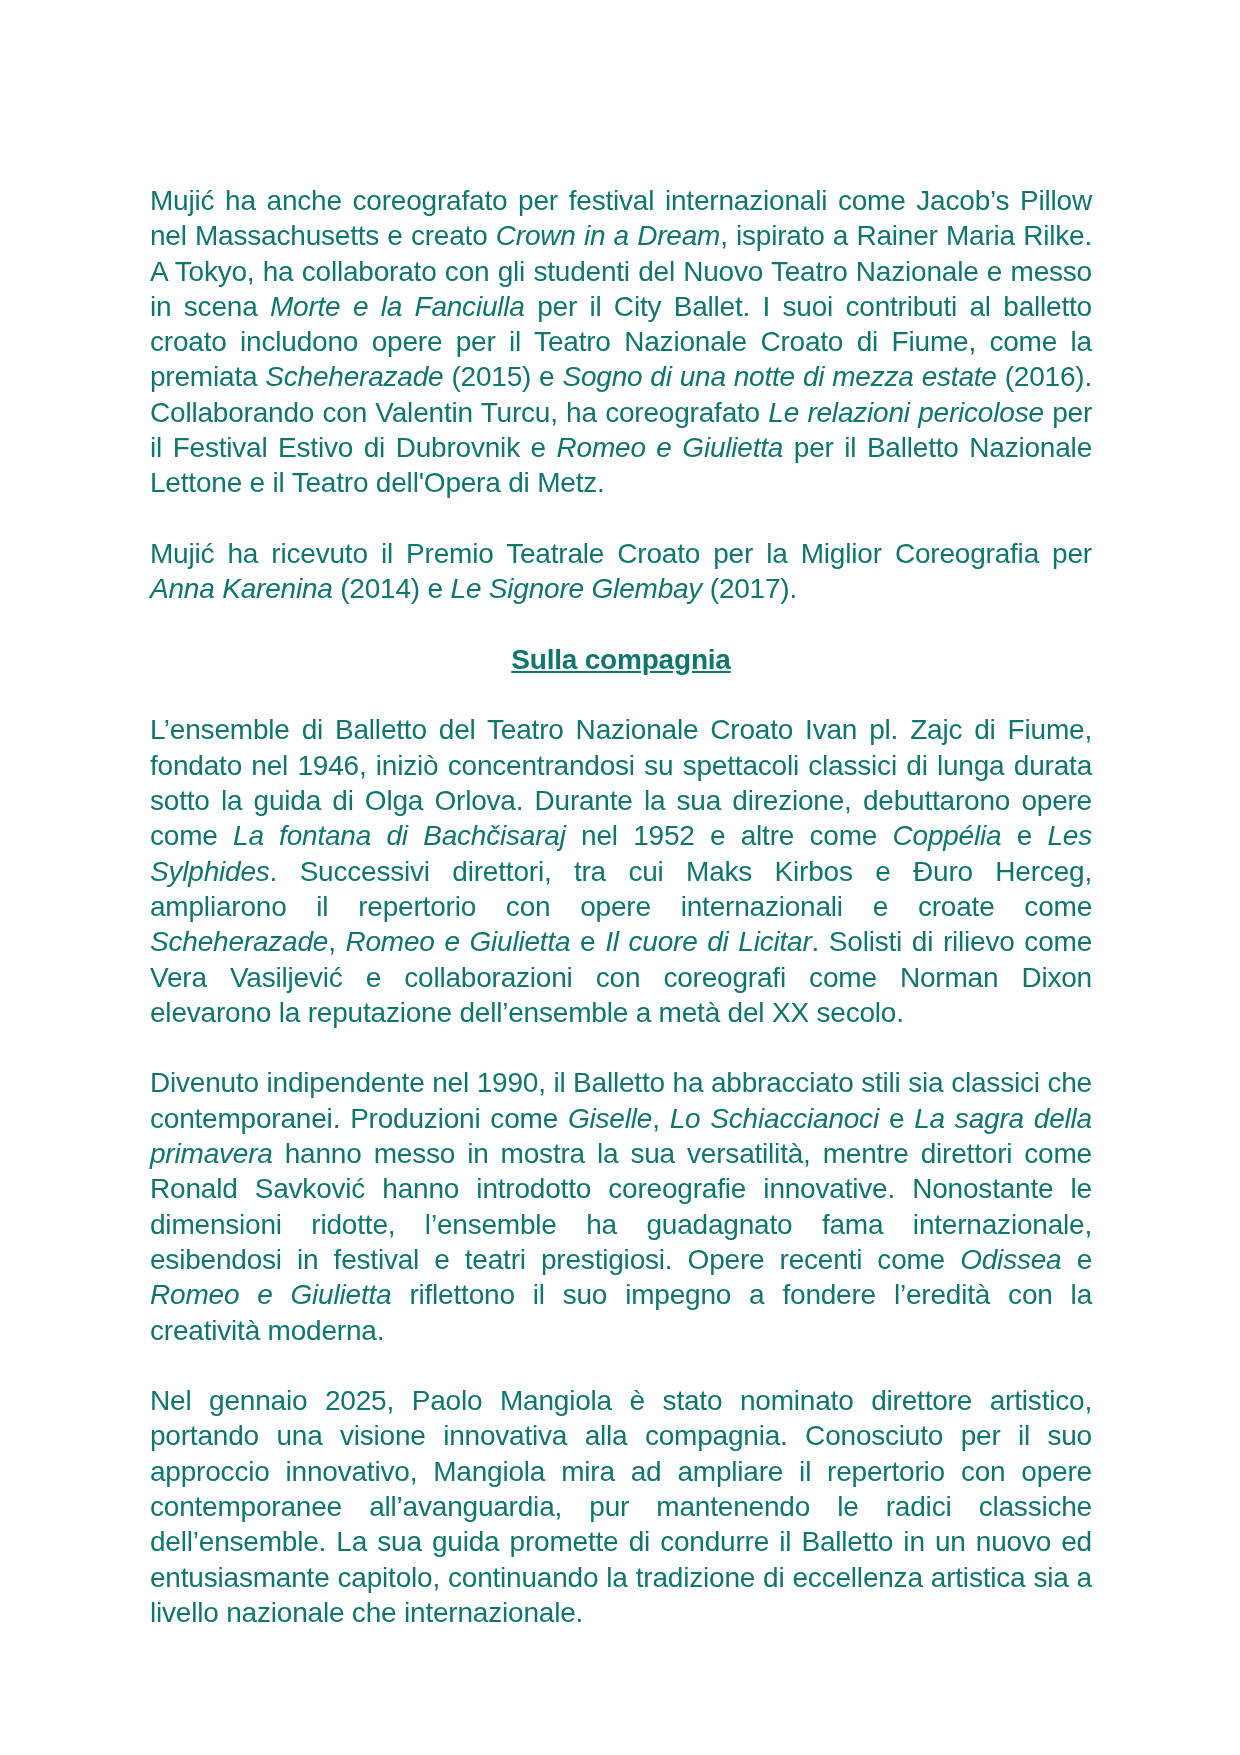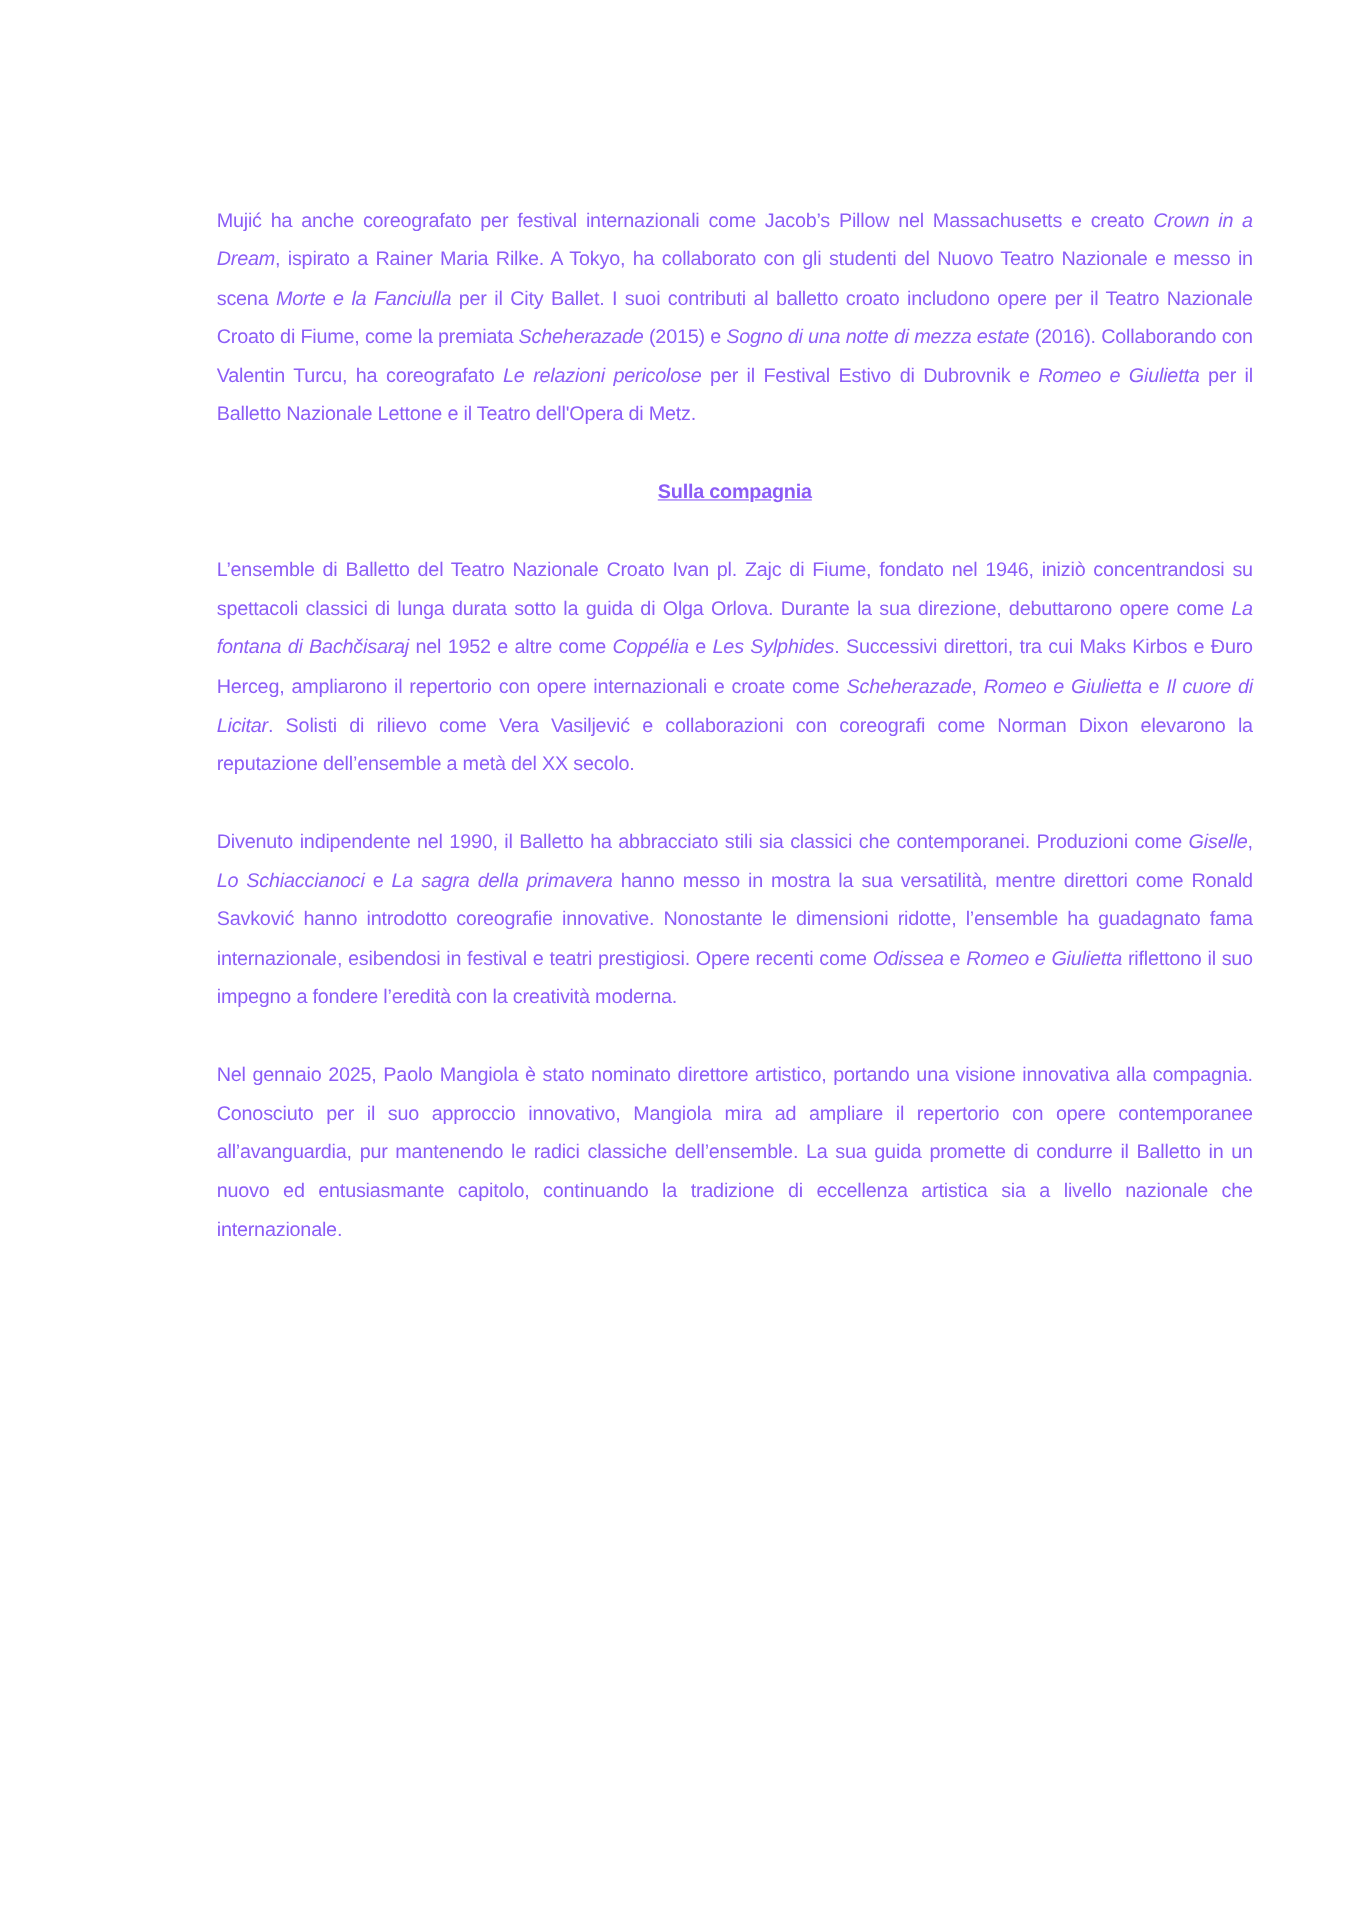--- a/index.html
+++ b/index.html
@@ -12,45 +12,45 @@
       height: 1755px;
       position: relative;
       overflow: hidden;
     }
     .page {
       position: absolute;
       left: 150px;
       top: 183px;
       width: 942px;
       font-family: "Liberation Sans", sans-serif;
-      font-size: 18px;
+      font-size: 28px;
       line-height: 35.3px;
-      color: #8b5cf6;
+      color: #0f766e;
       letter-spacing: -0.2px;
-      margin-left: 47px;
     }
     .para {
       margin: 0 0 35.3px 0;
       text-align: justify;
       text-align-last: left;
     }
     .heading {
       margin: 0 0 35.3px 0;
       text-align: center;
       font-weight: bold;
       text-decoration: underline;
     }
     .para em { font-style: italic; }
   </style>
 </head>
 <body>
 
 <div class="page">
   <div id="before">
       <p class="para"><span>Mujić ha anche coreografato per festival internazionali come Jacob’s Pillow nel Massachusetts e creato </span><em>Crown in a Dream</em><span>, ispirato a Rainer Maria Rilke. A Tokyo, ha collaborato con gli studenti del Nuovo Teatro Nazionale e messo in scena </span><em>Morte e la Fanciulla</em><span> per il City Ballet. I suoi contributi al balletto croato includono opere per il Teatro Nazionale Croato di Fiume, come la premiata </span><em>Scheherazade</em><span> (2015) e </span><em>Sogno di una notte di mezza estate</em><span> (2016). Collaborando con Valentin Turcu, ha coreografato </span><em>Le relazioni pericolose</em><span> per il Festival Estivo di Dubrovnik e </span><em>Romeo e Giulietta</em><span> per il Balletto Nazionale Lettone e il Teatro dell'Opera di Metz.</span></p>
+      <p class="para"><span>Mujić ha ricevuto il Premio Teatrale Croato per la Miglior Coreografia per </span><em>Anna Karenina</em><span> (2014) e </span><em>Le Signore Glembay</em><span> (2017).</span></p>
     </div>
   <div class="heading">Sulla compagnia</div>
   <div id="after">
       <p class="para"><span>L’ensemble di Balletto del Teatro Nazionale Croato Ivan pl. Zajc di Fiume, fondato nel 1946, iniziò concentrandosi su spettacoli classici di lunga durata sotto la guida di Olga Orlova. Durante la sua direzione, debuttarono opere come </span><em>La fontana di Bachčisaraj</em><span> nel 1952 e altre come </span><em>Coppélia</em><span> e </span><em>Les Sylphides</em><span>. Successivi direttori, tra cui Maks Kirbos e Đuro Herceg, ampliarono il repertorio con opere internazionali e croate come </span><em>Scheherazade</em><span>, </span><em>Romeo e Giulietta</em><span> e </span><em>Il cuore di Licitar</em><span>. Solisti di rilievo come Vera Vasiljević e collaborazioni con coreografi come Norman Dixon elevarono la reputazione dell’ensemble a metà del XX secolo.</span></p>
       <p class="para"><span>Divenuto indipendente nel 1990, il Balletto ha abbracciato stili sia classici che contemporanei. Produzioni come </span><em>Giselle</em><span>, </span><em>Lo Schiaccianoci</em><span> e </span><em>La sagra della primavera</em><span> hanno messo in mostra la sua versatilità, mentre direttori come Ronald Savković hanno introdotto coreografie innovative. Nonostante le dimensioni ridotte, l’ensemble ha guadagnato fama internazionale, esibendosi in festival e teatri prestigiosi. Opere recenti come </span><em>Odissea</em><span> e </span><em>Romeo e Giulietta</em><span> riflettono il suo impegno a fondere l’eredità con la creatività moderna.</span></p>
       <p class="para"><span>Nel gennaio 2025, Paolo Mangiola è stato nominato direttore artistico, portando una visione innovativa alla compagnia. Conosciuto per il suo approccio innovativo, Mangiola mira ad ampliare il repertorio con opere contemporanee all’avanguardia, pur mantenendo le radici classiche dell’ensemble. La sua guida promette di condurre il Balletto in un nuovo ed entusiasmante capitolo, continuando la tradizione di eccellenza artistica sia a livello nazionale che internazionale.</span></p>
     </div>
 </div>
 
 </body></html>

